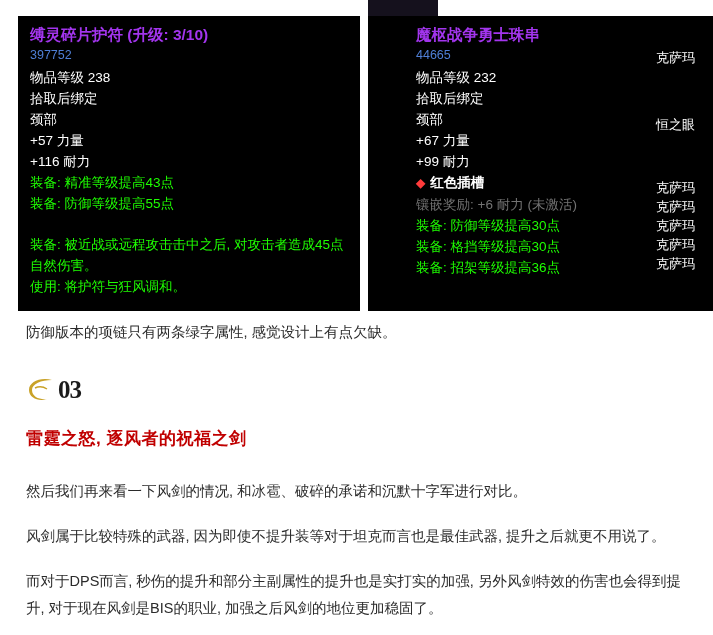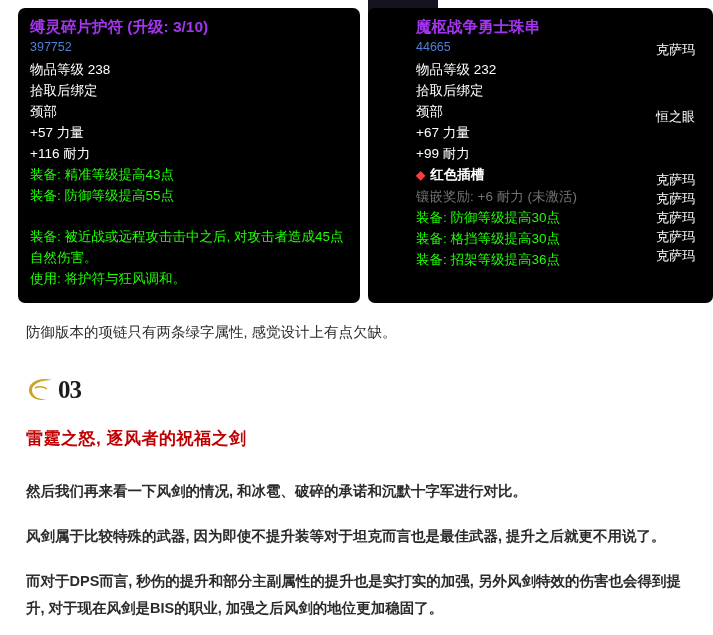--- a/index.html
+++ b/index.html
@@ -19,24 +19,23 @@
   
   .tooltip-strip {
     position: relative;
     width: 713px;
     height: 297px;
     background: #ffffff;
   }
 
   .tooltip-card {
     position: absolute;
-    top: 8px;
+    top: 16px;
     background: #000000;
     overflow: hidden;
-    border-radius: 7px;
   }
   .tooltip-left  { left: 18px;  width: 342px; height: 295px; }
   .tooltip-right { left: 368px; width: 345px; height: 295px; }
 
   .tt-inner {
     padding: 8px 10px 0 12px;
     font-size: 13.5px;
     line-height: 21px;
   }
   .tt-title {
@@ -121,21 +120,20 @@
   .article {
     padding: 0 26px;
     box-sizing: border-box;
     width: 713px;
   }
   .para {
     font-size: 14.5px;
     line-height: 27px;
     color: #2b2b2b;
     margin: 0 0 18px 0;
-    font-weight: bold;
   }
   .caption {
     font-size: 14.5px;
     line-height: 27px;
     color: #2b2b2b;
     margin: 22px 0 30px 0;
   }
 
   .section-number {
     display: flex;

